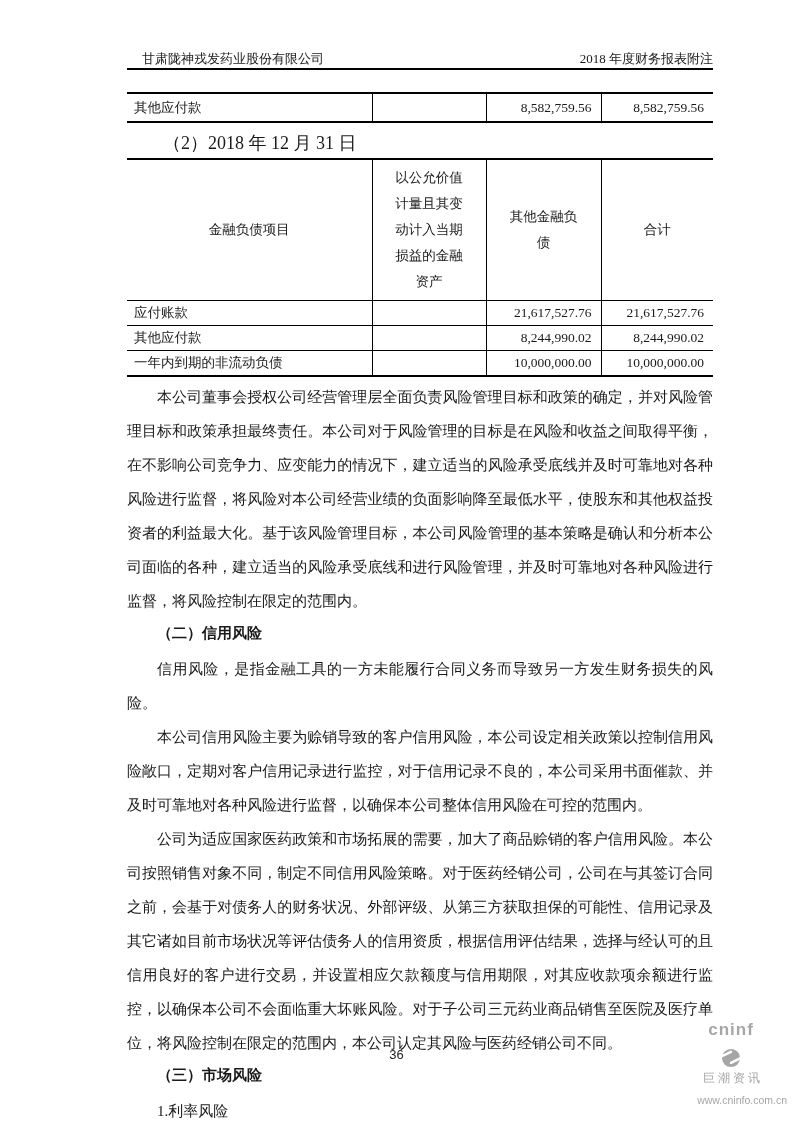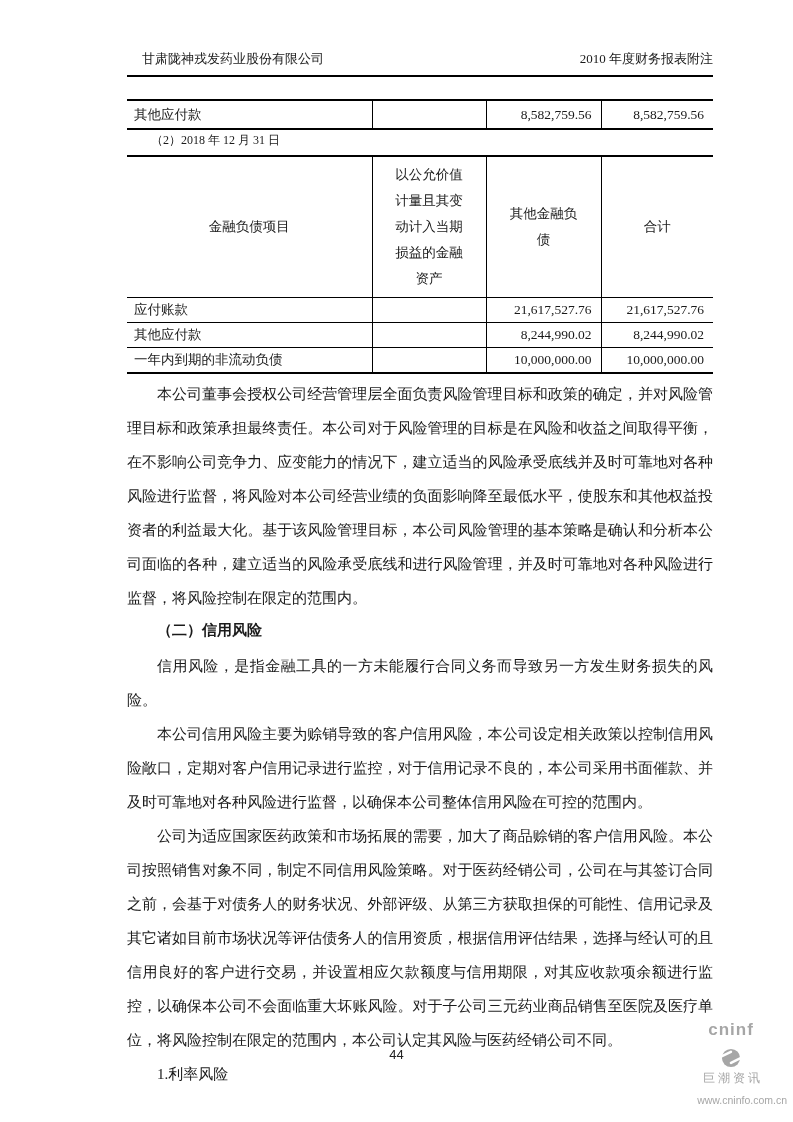--- a/index.html
+++ b/index.html
@@ -12,21 +12,21 @@
     color:#1a1a1a;
     overflow:hidden;
   }
   .content{position:absolute;left:127px;top:0;width:586px;}
 
   
   .doc-header{
     margin-top:50px;
     display:flex;justify-content:space-between;align-items:flex-end;
     font-size:13px;line-height:17px;
-    padding-bottom:8px;
+    padding-bottom:1px;
     border-bottom:2px solid #000;
   }
   .doc-header .company{padding-left:15px;}
 
   
   table{border-collapse:collapse;width:586px;table-layout:fixed;}
   .tbl-cont{margin-top:22px;}
   td,th{font-weight:normal;font-size:13.5px;padding:0 8px;overflow:hidden;}
   .c-name{text-align:left;padding-left:7px;}
   .c-num{text-align:right;padding-right:9px;}
@@ -36,22 +36,22 @@
   .thick-bottom{border-bottom:2.5px solid #000;}
   .tbl-cont td{height:27px;}
   .tbl-2018 td{height:24px;}
   .tbl-2018 th{
     text-align:center;vertical-align:middle;
     padding:5px 22px;line-height:26px;height:50px;
     border-bottom:1px solid #000;
   }
 
   .date-caption{
-    font-size:12px;line-height:20px;
-    margin:0 0 5px 0;
+    font-size:18px;line-height:20px;
+    margin:10px 0 5px 0;
     text-indent:2em;
   }
 
   
   .bodytext{margin-top:3px;font-size:15px;line-height:34px;text-align:justify;}
   .bodytext p{margin:0;text-indent:2em;}
   .sec-heading{
     margin:0;text-indent:2em;font-size:15px;line-height:34px;
     font-weight:bold;
     font-family:Liberation Mono, monospace;
@@ -78,21 +78,21 @@
   .wm-url{font-size:10.5px;margin-top:10px;}
 </style>
 </head>
 <body>
 
 <div class="page">
   <div class="content">
 
     <div class="doc-header">
       <span class="company">甘肃陇神戎发药业股份有限公司</span>
-      <span class="report">2010 年度财务报表附注</span>
+      <span class="report">2018 年度财务报表附注</span>
     </div>
 
     <table class="tbl-cont">
       <colgroup>
           <col style="width:245px">
           <col style="width:114px">
           <col style="width:115px">
           <col style="width:112px">
         </colgroup>
       <tbody>
@@ -141,27 +141,28 @@
       </tr>
     </tbody>
       </table>
 
     <div class="bodytext">
       <p>本公司董事会授权公司经营管理层全面负责风险管理目标和政策的确定，并对风险管理目标和政策承担最终责任。本公司对于风险管理的目标是在风险和收益之间取得平衡，在不影响公司竞争力、应变能力的情况下，建立适当的风险承受底线并及时可靠地对各种风险进行监督，将风险对本公司经营业绩的负面影响降至最低水平，使股东和其他权益投资者的利益最大化。基于该风险管理目标，本公司风险管理的基本策略是确认和分析本公司面临的各种，建立适当的风险承受底线和进行风险管理，并及时可靠地对各种风险进行监督，将风险控制在限定的范围内。</p>
       <p class="sec-heading">（二）信用风险</p>
       <p>信用风险，是指金融工具的一方未能履行合同义务而导致另一方发生财务损失的风险。</p>
       <p>本公司信用风险主要为赊销导致的客户信用风险，本公司设定相关政策以控制信用风险敞口，定期对客户信用记录进行监控，对于信用记录不良的，本公司采用书面催款、并及时可靠地对各种风险进行监督，以确保本公司整体信用风险在可控的范围内。</p>
       <p>公司为适应国家医药政策和市场拓展的需要，加大了商品赊销的客户信用风险。本公司按照销售对象不同，制定不同信用风险策略。对于医药经销公司，公司在与其签订合同之前，会基于对债务人的财务状况、外部评级、从第三方获取担保的可能性、信用记录及其它诸如目前市场状况等评估债务人的信用资质，根据信用评估结果，选择与经认可的且信用良好的客户进行交易，并设置相应欠款额度与信用期限，对其应收款项余额进行监控，以确保本公司不会面临重大坏账风险。对于子公司三元药业商品销售至医院及医疗单位，将风险控制在限定的范围内，本公司认定其风险与医药经销公司不同。</p>
+      <p class="sec-heading">（三）市场风险</p>
       <p class="sub-heading">1.利率风险</p>
 
     </div>
 
   </div>
 
-  <div class="page-number">44</div>
+  <div class="page-number">36</div>
 
   <div class="watermark">
     <div class="wm-top">
       <span class="wm-brand">cninf</span>
       <span class="wm-swirl">
         <svg width="20" height="20" viewBox="0 0 22 22" aria-hidden="true">
           <circle cx="11" cy="11" r="10" fill="#a6a6a6"></circle>
           <rect x="-4" y="6.2" width="17" height="2.8" rx="1.4" fill="#ffffff" transform="rotate(-26 4 7.5)"></rect>
           <rect x="9" y="12" width="17" height="2.8" rx="1.4" fill="#ffffff" transform="rotate(-26 17 13.5)"></rect>
         </svg>

